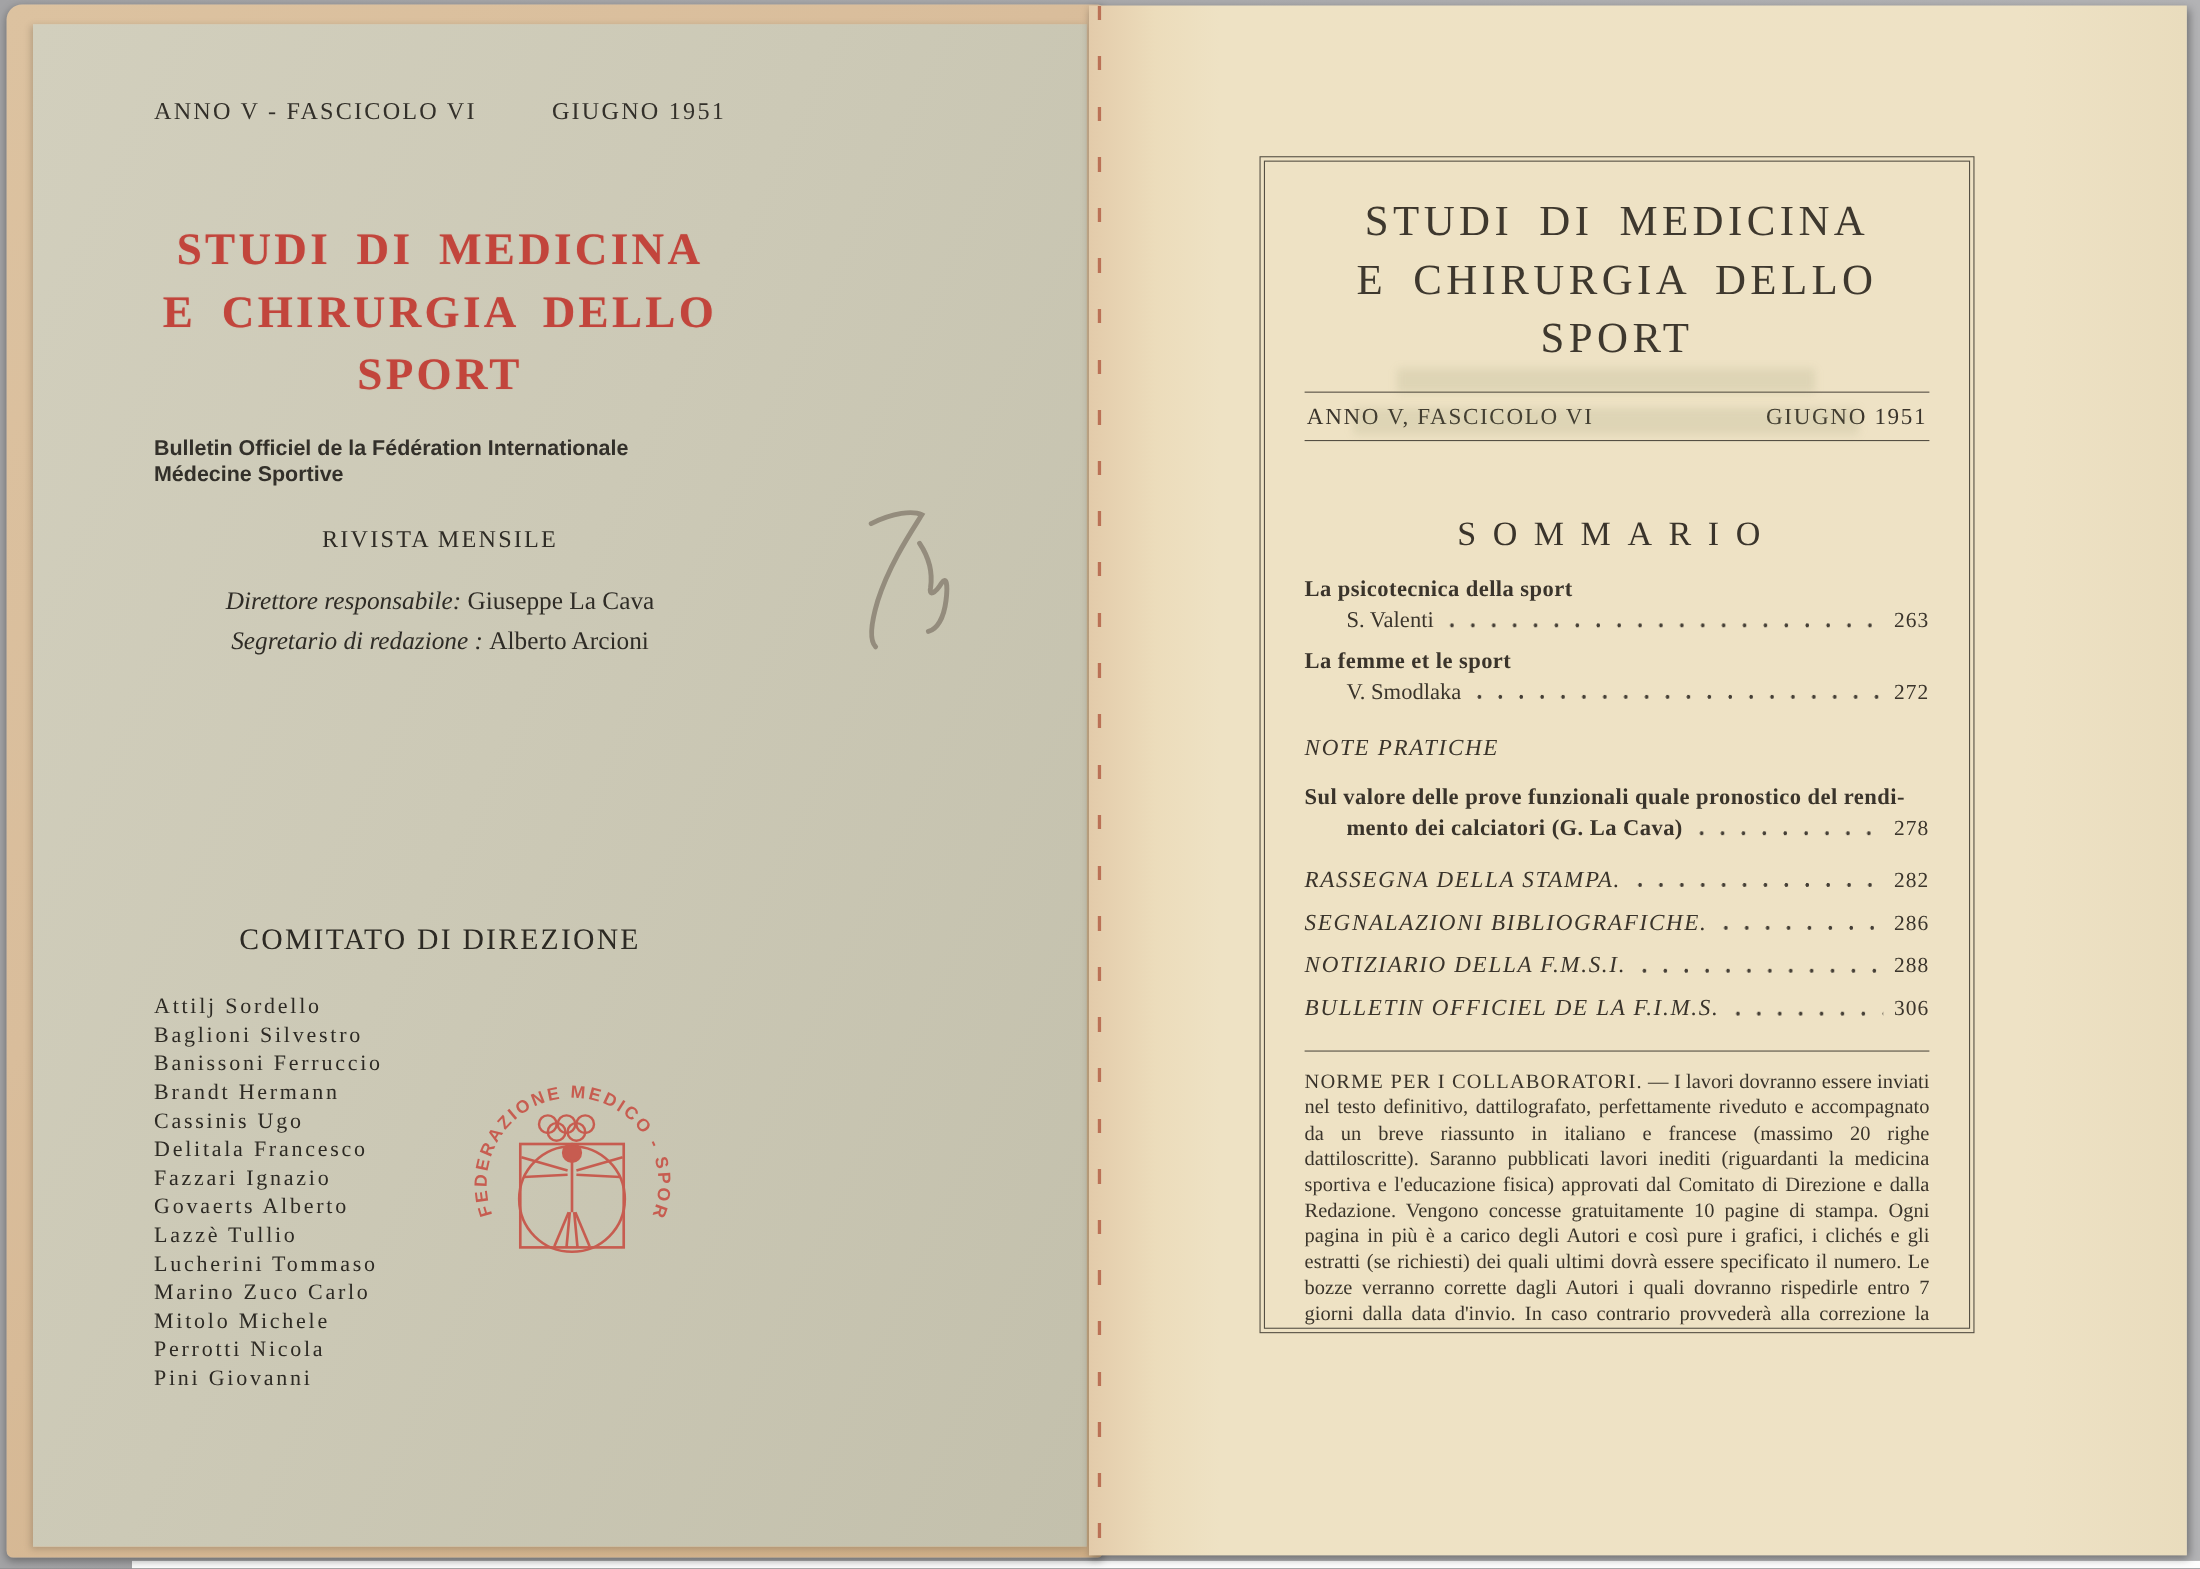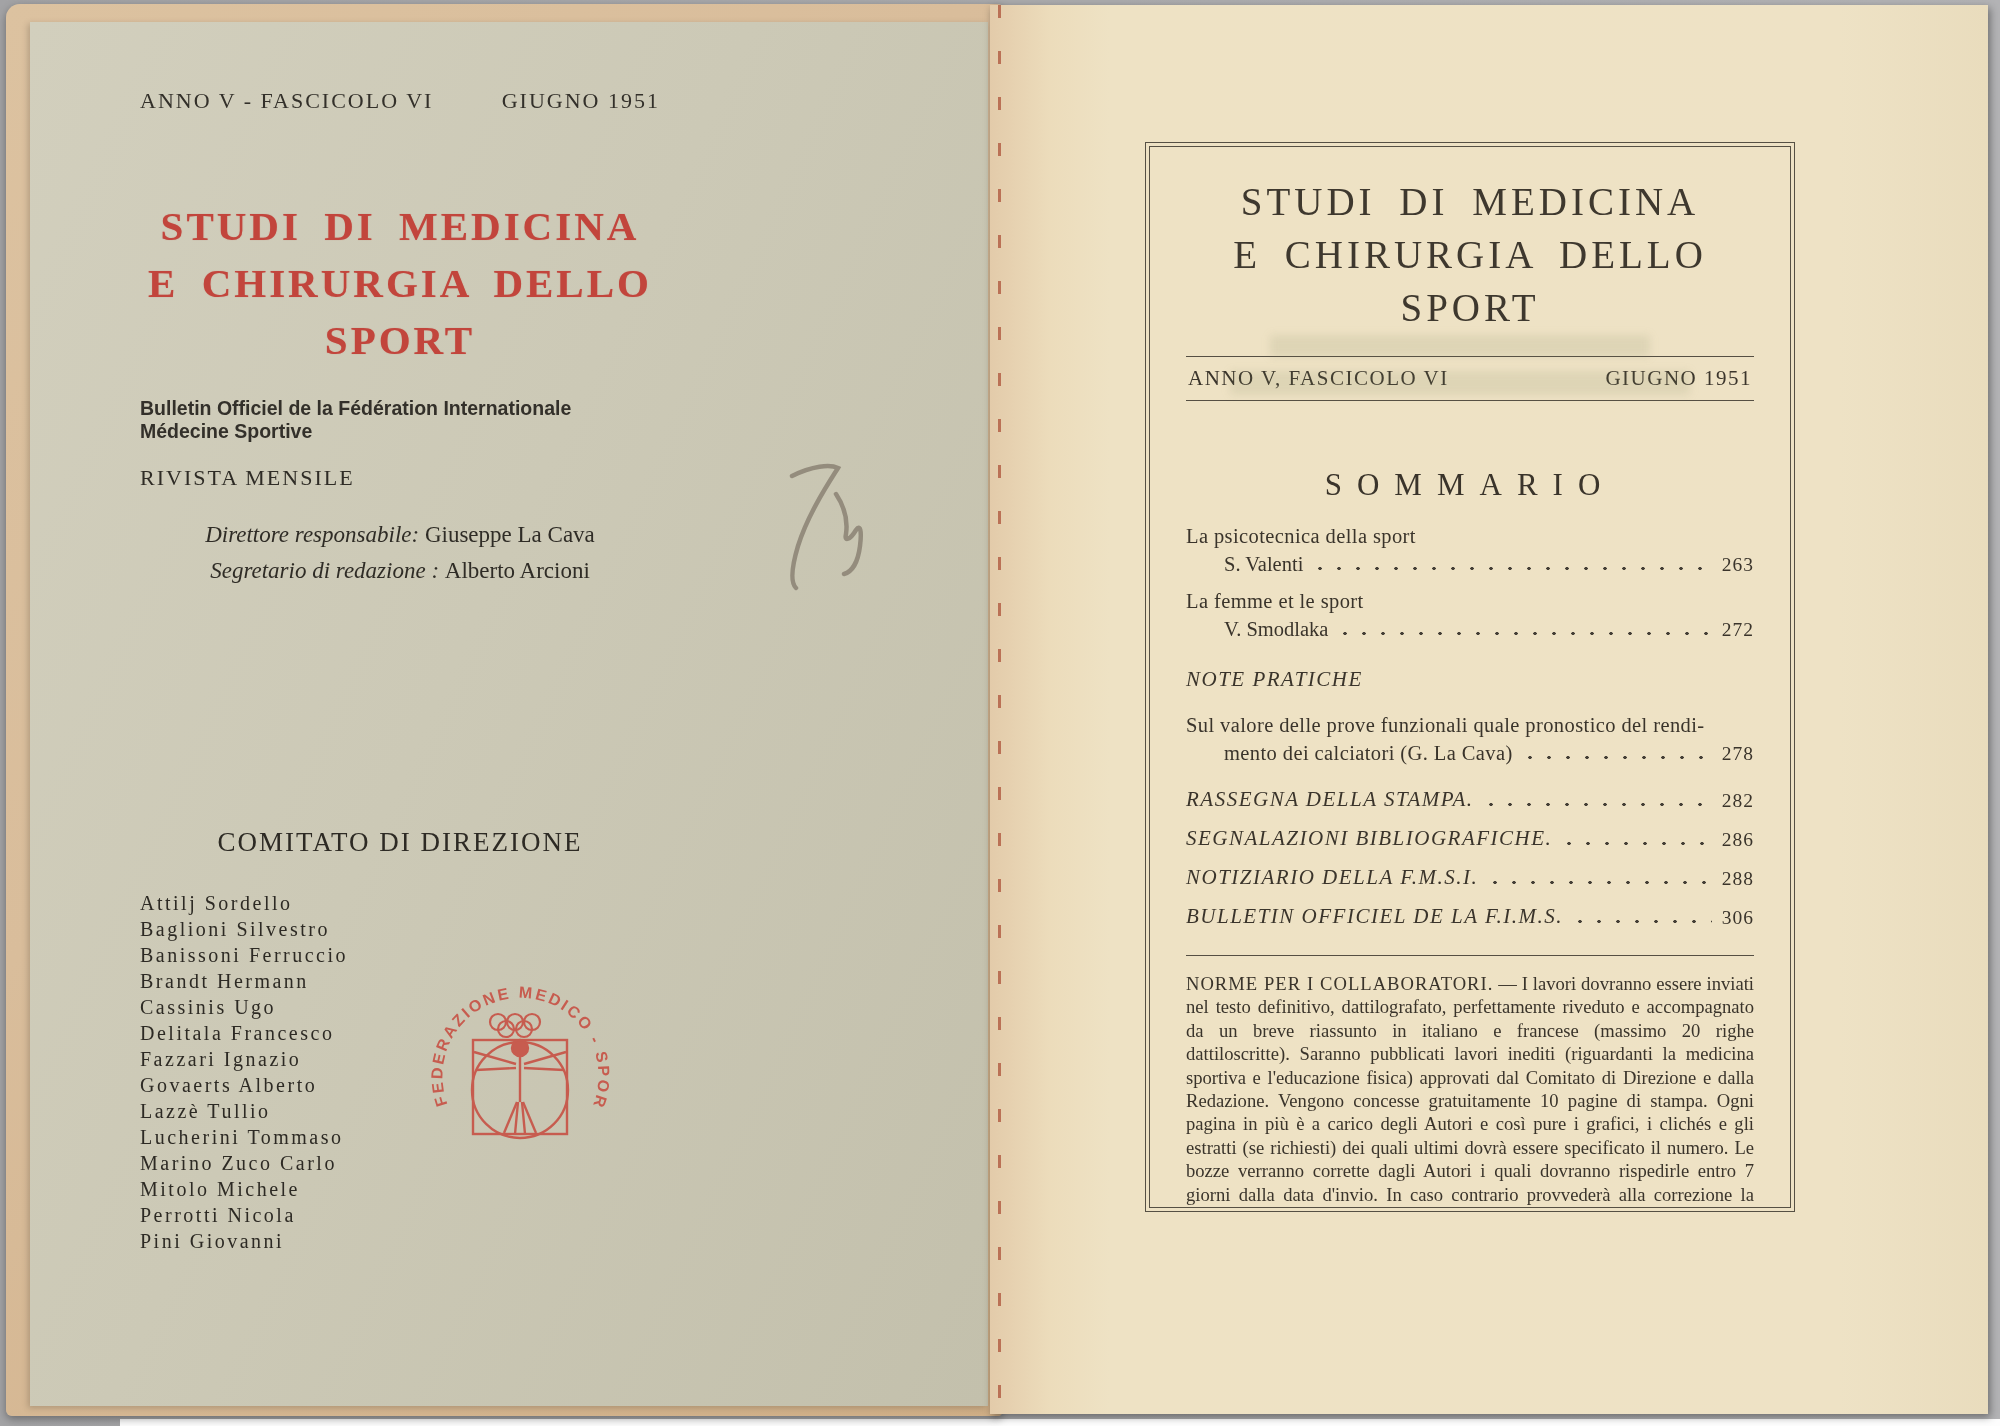--- a/index.html
+++ b/index.html
@@ -18,21 +18,21 @@
       background:linear-gradient(115deg,#d2cfbd 0%,#ccc9b6 45%,#c3c0ac 100%);
       box-shadow:-2px 2px 6px rgba(60,50,40,.25);color:#2f2c26;}
   .cover-inner{position:absolute;left:110px;top:0;width:520px;}
   .issue-row{display:flex;justify-content:space-between;margin-top:66px;
       font-size:22px;letter-spacing:2px;color:#33302a;}
   .cover-title{margin-top:84px;text-align:center;font-weight:bold;
       font-size:41px;line-height:57px;letter-spacing:3px;word-spacing:10px;color:#c2453c;
       text-shadow:0 0 1px rgba(194,69,60,.4);}
   .bulletin{margin-top:28px;text-align:left;font-family:"Liberation Sans",sans-serif;
       font-weight:bold;font-size:19.5px;color:#33302a;}
-  .frequency{margin-top:22px;text-align:left;font-size:22px;letter-spacing:2px;}
+  .frequency{margin-top:34px;text-align:center;font-size:22px;letter-spacing:2px;}
   .staff{margin-top:26px;text-align:center;font-size:23px;line-height:36px;}
   .staff .lbl{font-style:italic;}
   .staff .nm{font-weight:500;}
   .committee-heading{margin-top:238px;text-align:center;font-size:27px;letter-spacing:2px;
       font-weight:500;color:#2d2a24;}
   .committee{display:flex;justify-content:space-between;margin-top:32px;
       font-size:20px;line-height:26px;letter-spacing:2.5px;color:#2d2a24;flex-direction:column;}
   .committee .col{white-space:nowrap;}
   .logo-wrap{position:absolute;left:388px;top:952px;width:205px;height:200px;}
   .addr{position:absolute;left:150px;top:1118px;width:560px;text-align:center;color:#2f2c26;}
@@ -53,21 +53,21 @@
   .rp-title{margin-top:28px;text-align:center;font-size:39px;line-height:53px;
       letter-spacing:4px;word-spacing:10px;color:#3e382e;}
   .rule{border:none;border-top:1.6px solid #554f43;margin:0;}
   .rule.r1{margin-top:22px;}
   .anno-row{display:flex;justify-content:space-between;align-items:center;
       padding:9px 2px;font-size:21px;letter-spacing:1.5px;}
   .ghost{position:absolute;background:rgba(125,135,95,.14);filter:blur(4px);border-radius:3px;}
   .sommario{margin-top:66px;text-align:center;font-size:31px;letter-spacing:15px;
       color:#3a342b;}
   .toc{margin-top:22px;font-size:20.5px;color:#3a342b;}
-  .toc-title{font-weight:normal;letter-spacing:.4px;}
+  .toc-title{font-weight:bold;letter-spacing:.4px;}
   .toc-row{display:flex;align-items:flex-end;margin-top:5px;}
   .toc-row .indent{width:38px;flex:none;}
   .leader{flex:1;height:7px;margin:0 10px 4px 14px;
       background-image:radial-gradient(circle at 3px 3.5px,#453f36 1.5px,rgba(0,0,0,0) 1.9px);
       background-size:19px 7px;background-repeat:repeat-x;}
   .pgnum{flex:none;font-size:19.5px;letter-spacing:1px;}
   .gap14{margin-top:14px;}
   .gap22{margin-top:22px;}
   .toc-section{margin-top:26px;font-style:italic;font-size:21px;letter-spacing:1.5px;}
   .toc-ital{font-style:italic;font-size:21px;letter-spacing:1.5px;}

